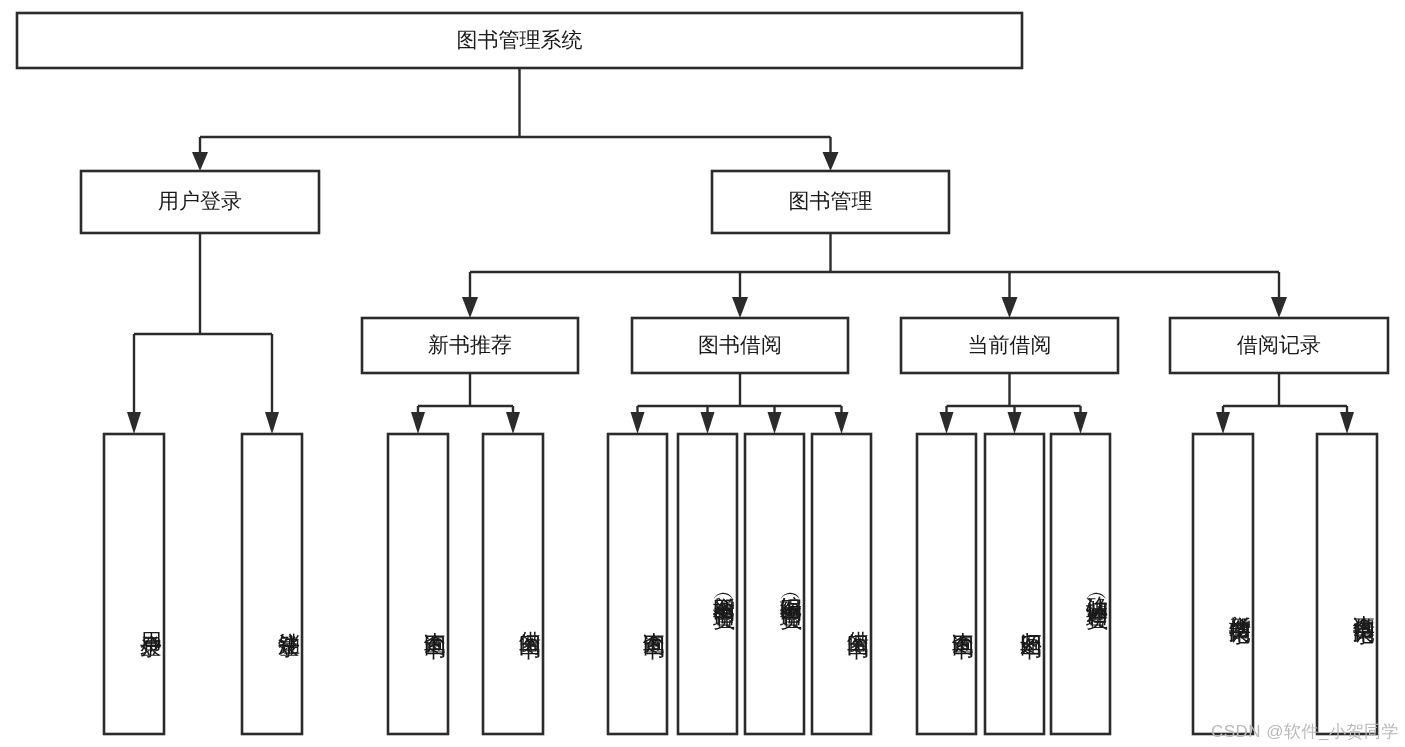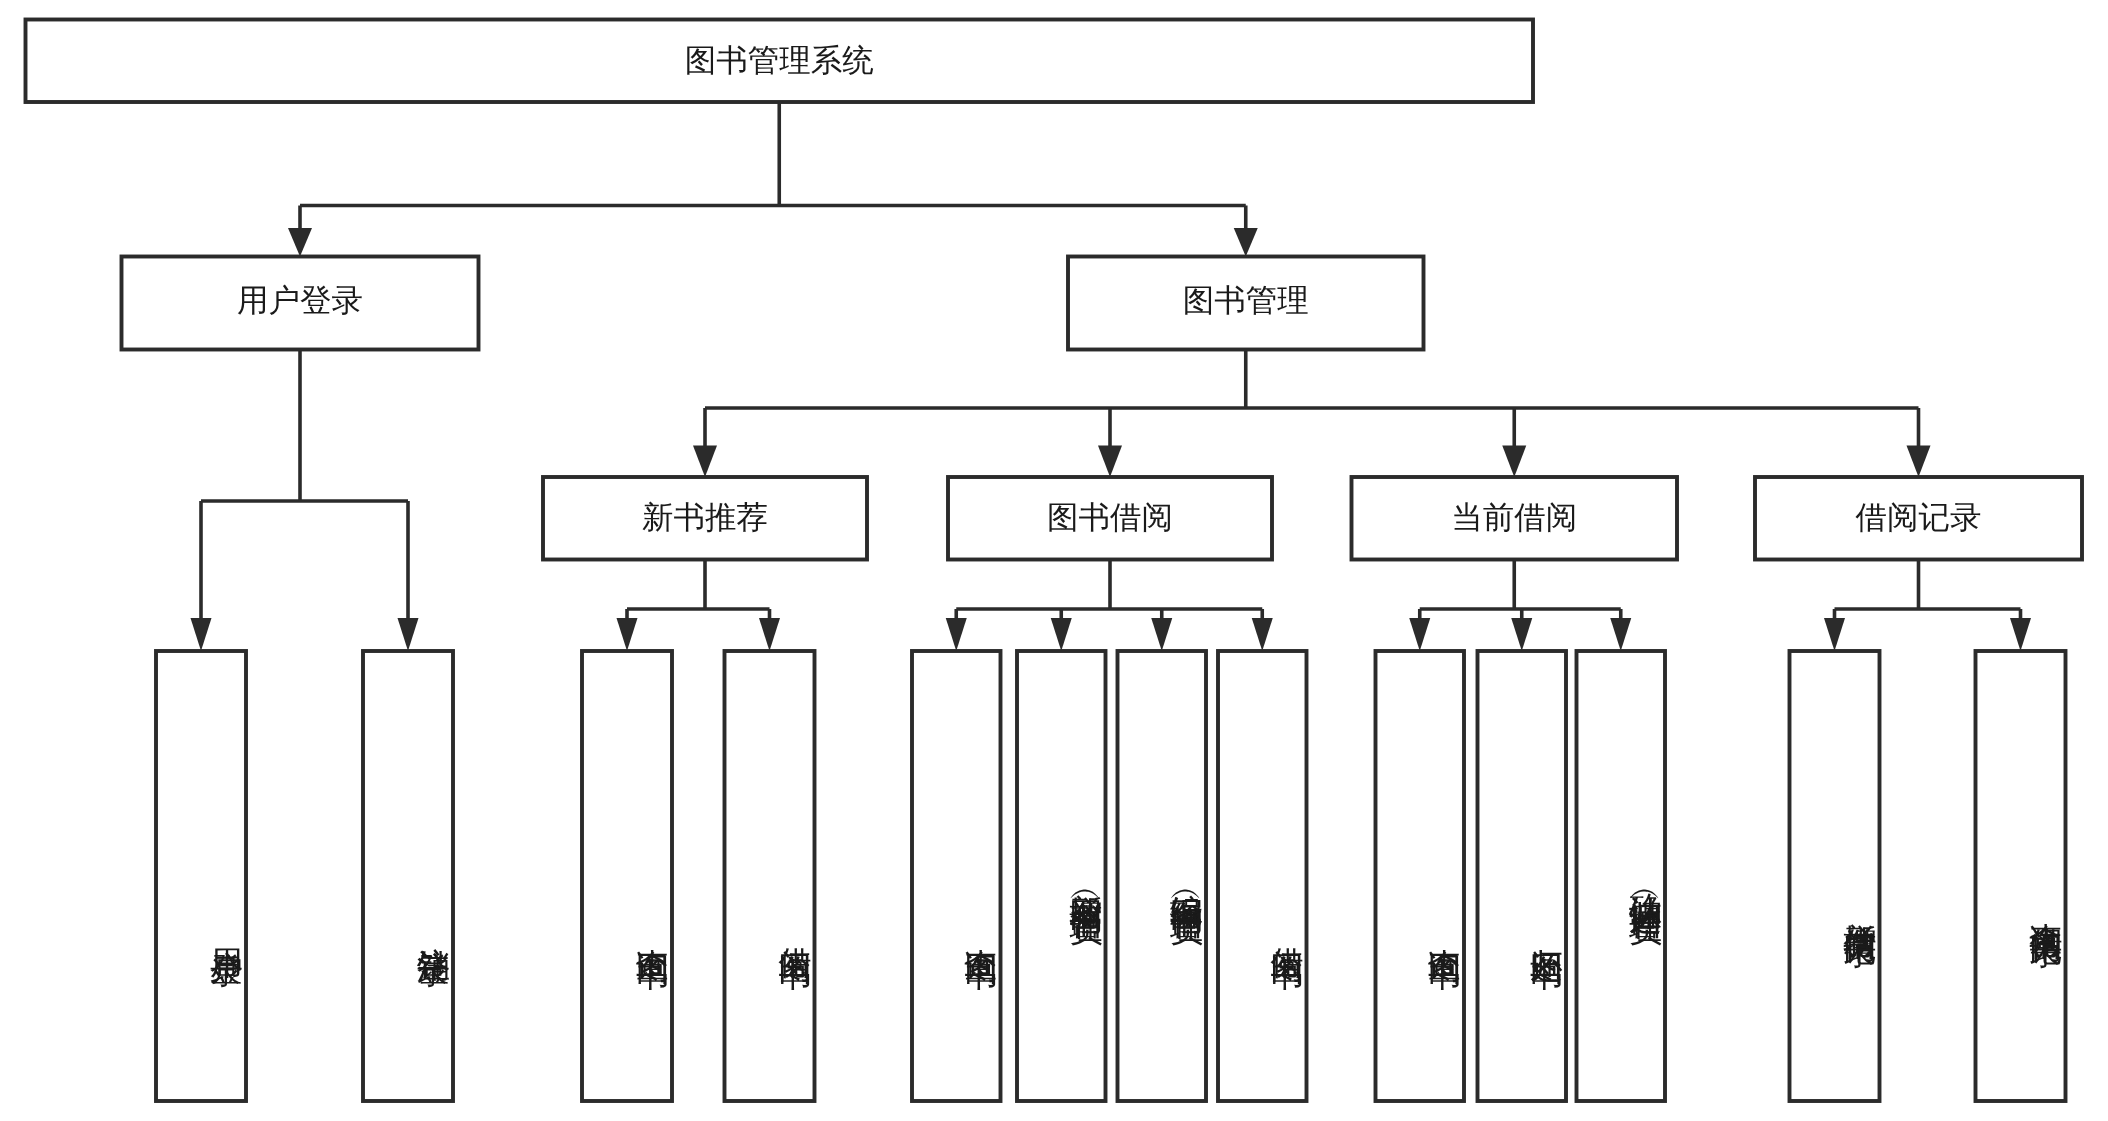--- a/index.html
+++ b/index.html
@@ -211,13 +211,14 @@
   <div class="node-label-v" style="left:608px; top:505px; width:59px; height:225px;">查询图书</div>
   <div class="node-label-v" style="left:678px; top:442px; width:59px; height:290px;">新增图书（管理员）</div>
   <div class="node-label-v" style="left:745px; top:442px; width:59px; height:290px;">编辑图书（管理员）</div>
   <div class="node-label-v" style="left:812px; top:505px; width:59px; height:225px;">借阅图书</div>
   <div class="node-label-v" style="left:917px; top:505px; width:59px; height:225px;">查询图书</div>
   <div class="node-label-v" style="left:985px; top:505px; width:59px; height:225px;">归还图书</div>
   <div class="node-label-v" style="left:1051px; top:442px; width:59px; height:290px;">确认归还（管理员）</div>
   <div class="node-label-v" style="left:1193px; top:475px; width:60px; height:255px;">新增借阅记录</div>
   <div class="node-label-v" style="left:1317px; top:475px; width:60px; height:255px;">查询借阅记录</div>
 
+  <div class="watermark">CSDN @软件_小贺同学</div>
 </div>
 
 </body></html>

